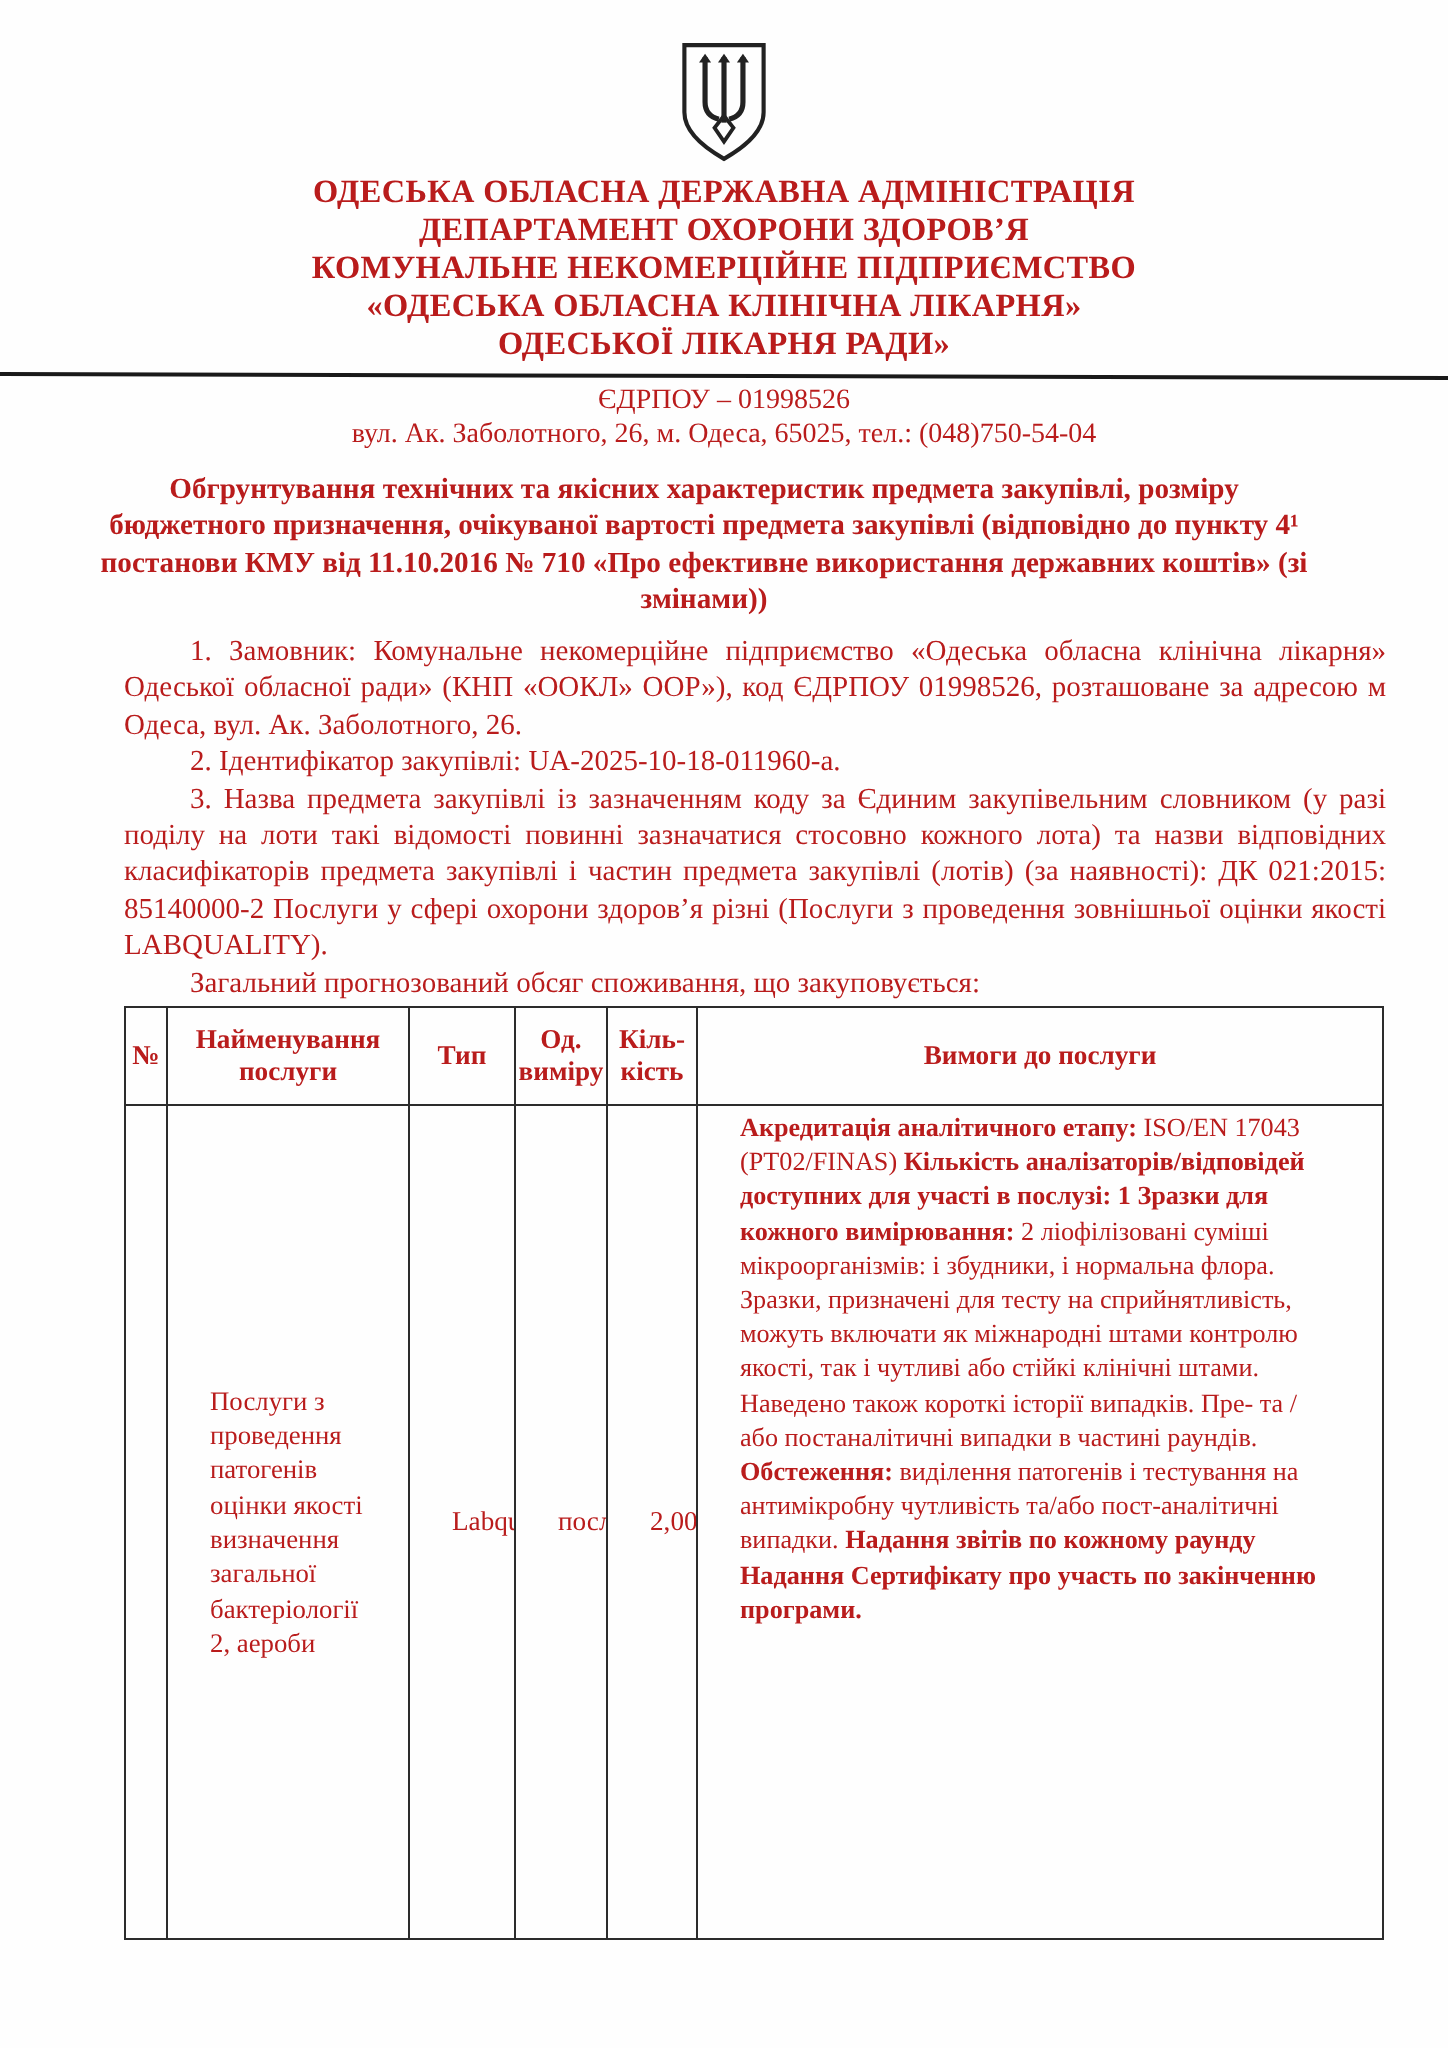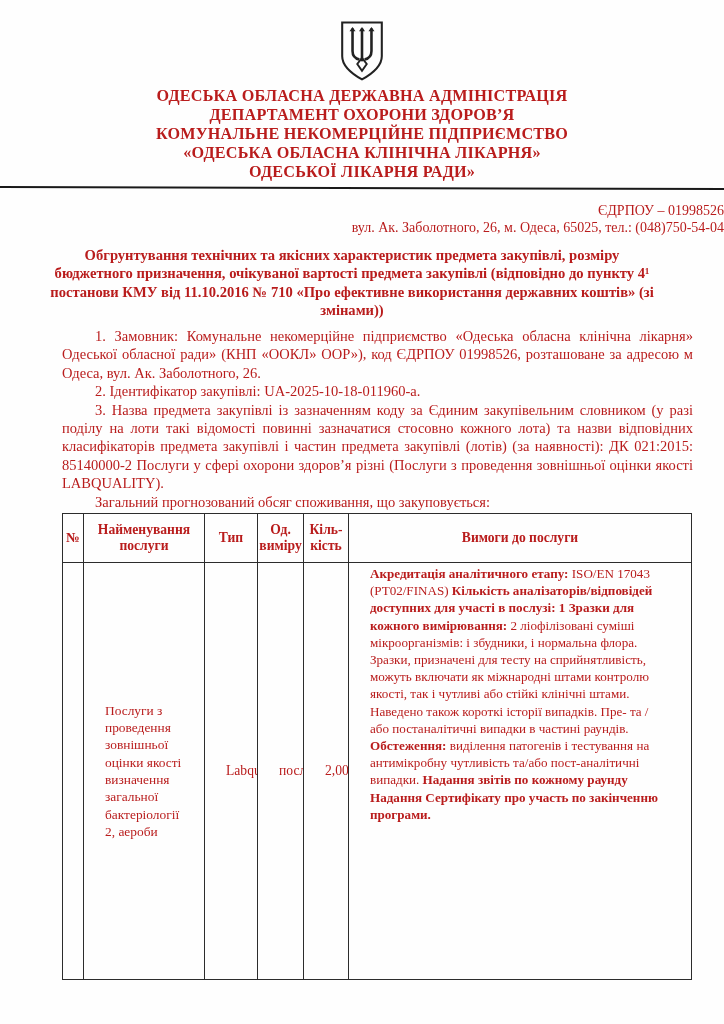--- a/index.html
+++ b/index.html
@@ -26,24 +26,24 @@
 
   .header-divider {
     border:none;
     border-top:2.6px solid #191919;
     margin:5px 0 0 0;
     width:100%;
     transform:rotate(0.15deg);
   }
 
   .contact-block {
-    text-align:right;
+    text-align:center;
     font-size:14px;
     line-height:16.8px;
-    margin-top:14px;
+    margin-top:4px;
   }
   .contact-block .u { text-decoration:underline; }
 
   .doc-title {
     font-weight:bold;
     text-align:center;
     font-size:14.6px;
     line-height:18.6px;
     margin:9px 66px 0 46px;
   }
@@ -150,21 +150,21 @@
         <th>Найменування послуги</th>
         <th>Тип</th>
         <th>Од. виміру</th>
         <th>Кіль-кість</th>
         <th>Вимоги до послуги</th>
       </tr>
     </thead>
     <tbody>
       <tr class="data-row">
         <td class="c-num">1.</td>
-        <td class="c-name">Послуги з проведення зовнішньої оцінки якості визначення загальної бактеріології 2, аероби</td>
+        <td class="c-name">Послуги з проведення патогенів оцінки якості визначення загальної бактеріології 2, аероби</td>
         <td class="c-type">Labquality</td>
         <td class="c-unit">послуга</td>
         <td class="c-qty">2,000</td>
         <td class="c-req"><b>Акредитація аналітичного етапу: </b><span>ISO/EN 17043 (PT02/FINAS) </span><b>Кількість аналізаторів/відповідей доступних для участі в послузі: 1 Зразки для кожного вимірювання: </b><span>2 ліофілізовані суміші мікроорганізмів: і збудники, і нормальна флора. Зразки, призначені для тесту на сприйнятливість, можуть включати як міжнародні штами контролю якості, так і чутливі або стійкі клінічні штами.  Наведено також короткі історії випадків. Пре- та / або постаналітичні випадки в частині раундів. </span><b>Обстеження: </b><span>виділення патогенів і тестування на антимікробну чутливість та/або пост-аналітичні випадки. </span><b>Надання звітів по кожному раунду Надання Сертифікату про участь по закінченню програми.</b></td>
       </tr>
     </tbody>
   </table>
 
 </div>
 

